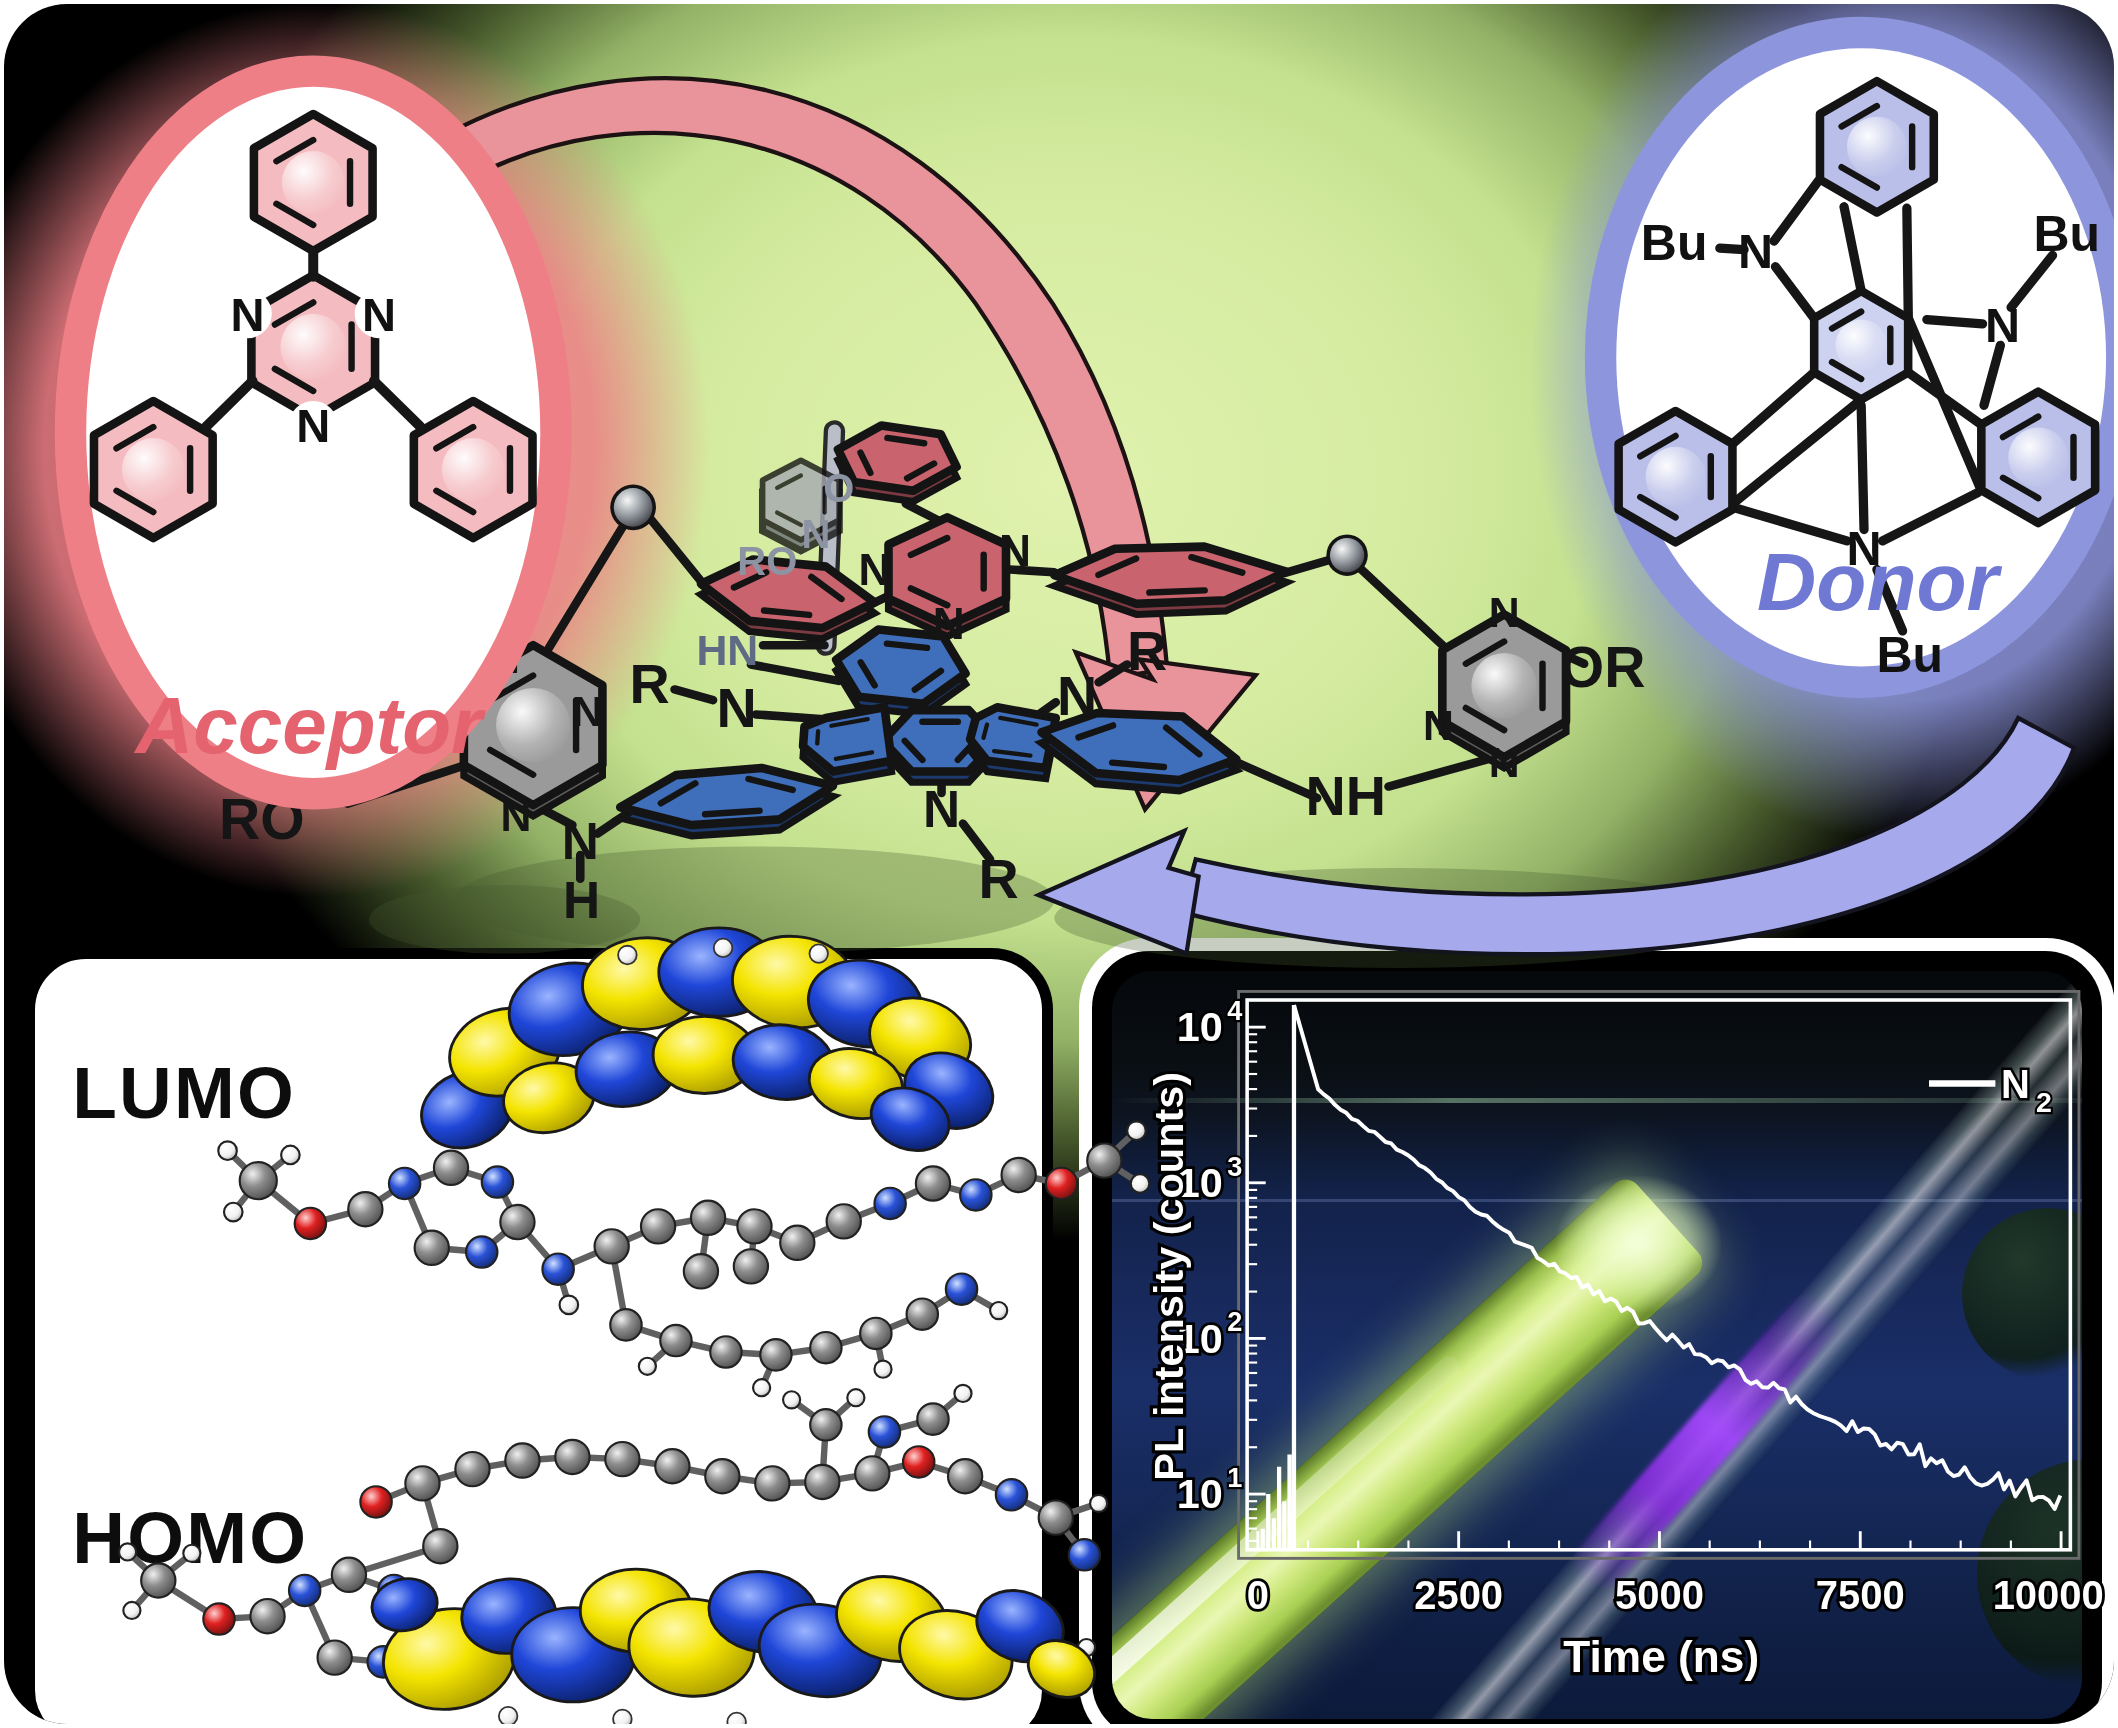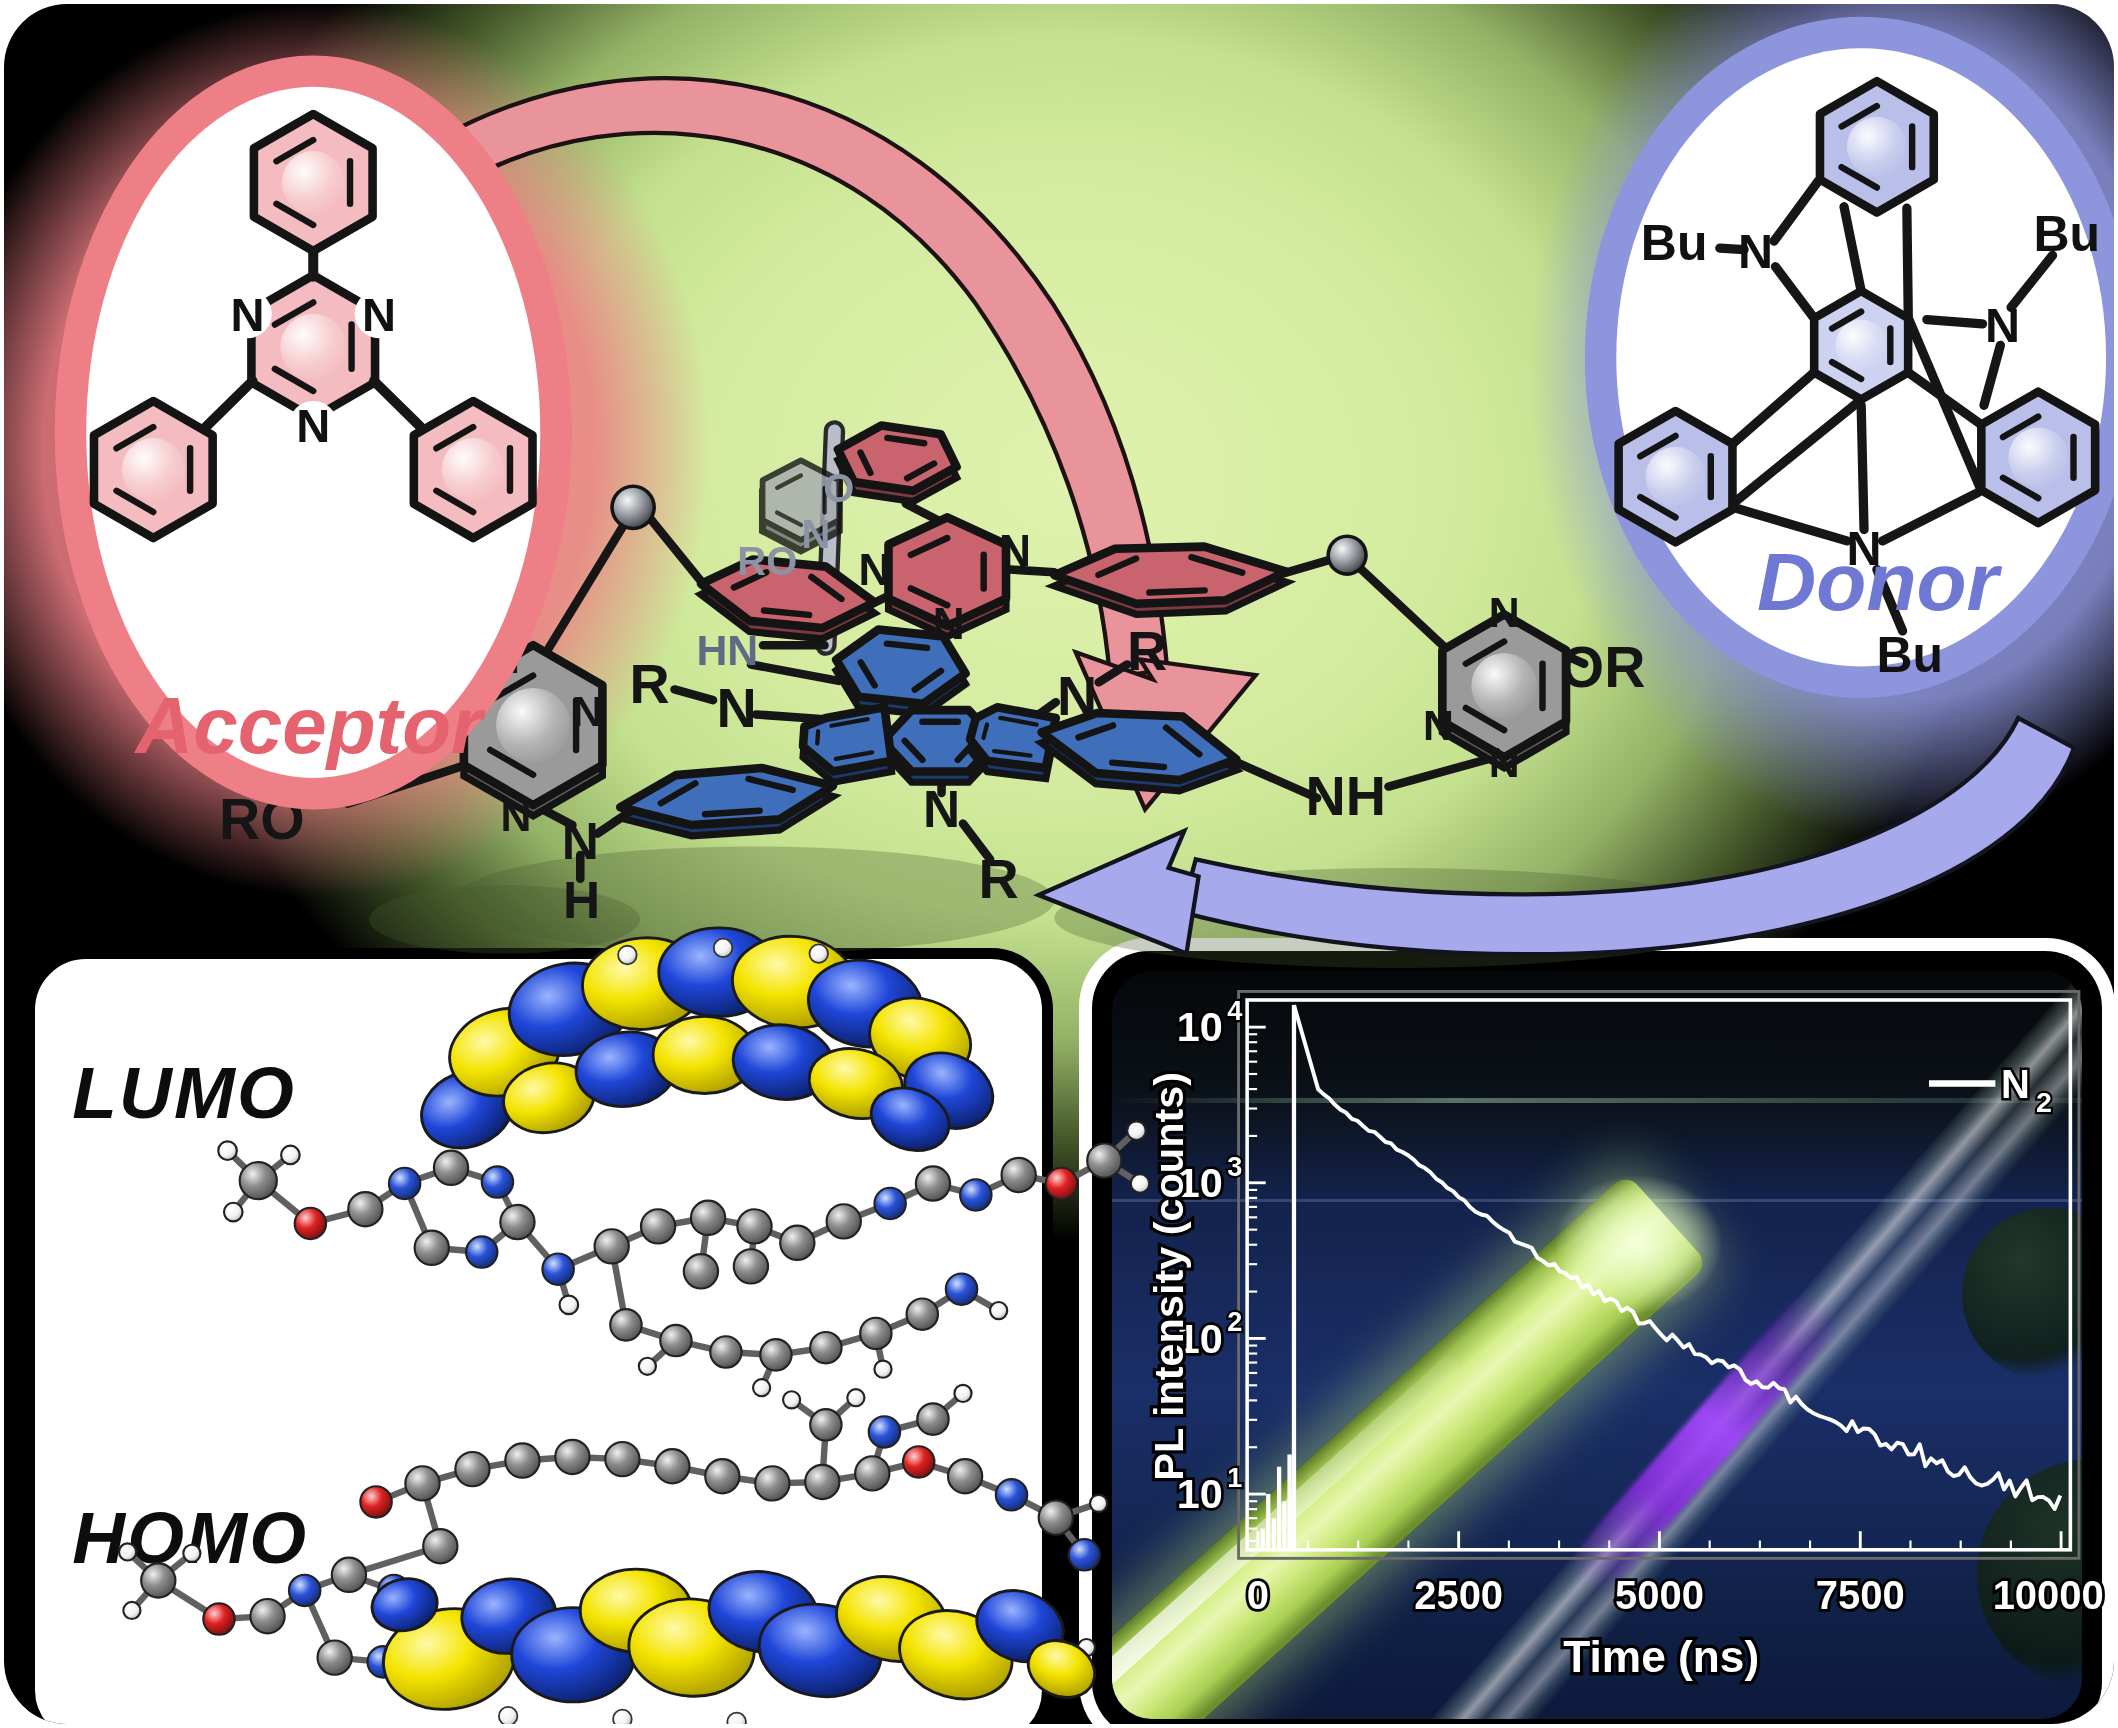--- a/index.html
+++ b/index.html
@@ -11,21 +11,21 @@
     background:radial-gradient(ellipse 52% 50% at 50% 50%,
       #e0f2ae 0%, #d4eb9f 38%, #c3e18e 55%, #93b266 70%, #46592b 82%, rgba(0,0,0,0) 95%);}
   .glow-pink{position:absolute;left:-187px;top:-129px;width:1004px;height:1148px;
     background:radial-gradient(ellipse 50% 50% at 50% 50%,
       rgba(238,127,134,.95) 0%, rgba(238,127,134,.85) 55%, rgba(238,127,134,0) 78%);}
   .glow-blue{position:absolute;left:1421px;top:-237px;width:947px;height:1205px;
     background:radial-gradient(ellipse 50% 50% at 50% 50%,
       rgba(141,149,220,.95) 0%, rgba(141,149,220,.85) 55%, rgba(141,149,220,0) 78%);}
   .panel-left{position:absolute;left:20px;top:944px;width:1029px;height:804px;
     background:#fff;border:11.5px solid #000;border-radius:62px;box-sizing:border-box;}
-  .mo-label{position:absolute;font-weight:700;font-style:italic;color:#0d0d0d;
+  .mo-label{position:absolute;font-weight:700;color:#0d0d0d;
     font-size:73px;letter-spacing:2.2px;}
   .panel-right{position:absolute;left:1075px;top:934px;width:1036px;height:814px;
     background:#fff;border-radius:69px;}
   .pr-black{position:absolute;left:13px;top:13px;right:13px;bottom:13px;background:#000;border-radius:57px;}
   .photo{position:absolute;left:20px;top:20px;right:20px;bottom:20px;border-radius:40px;overflow:hidden;}
   .photo-base{position:absolute;left:0;top:0;right:0;bottom:0;
     background:linear-gradient(180deg,#05080b 0%,#0a0f14 13%,#0d1420 19%,#12224a 30%,
       #17285a 42%,#1a2f68 56%,#152858 71%,#102046 86%,#0c1a3c 100%);}
   .tline1{position:absolute;left:0;right:0;top:17%;height:4.3px;
     background:linear-gradient(90deg,rgba(140,180,150,0),rgba(160,210,170,.5) 35%,rgba(140,180,150,.12));}

